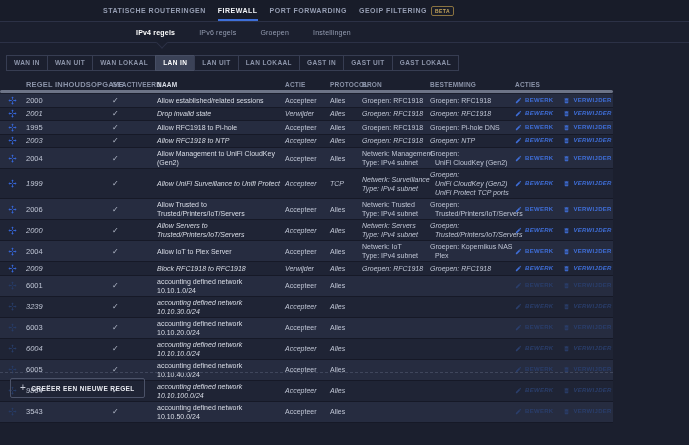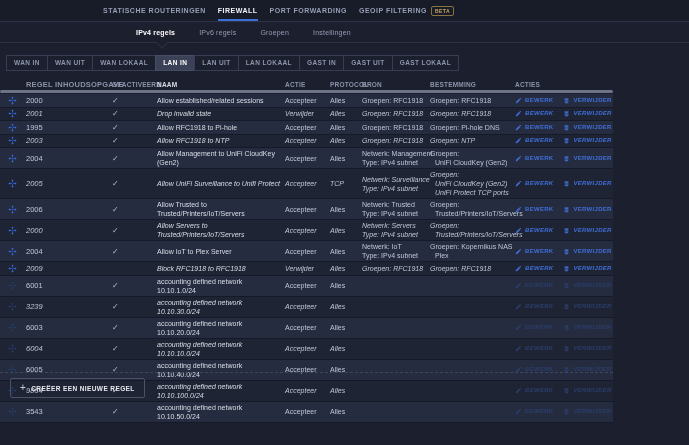--- a/index.html
+++ b/index.html
@@ -339,21 +339,21 @@
             <span>VERWIJDER</span>
           </div>
         </div>
       </div>
       <div class="trow odd">
         <div class="cell c-drag">
           <svg class="drag-svg" viewBox="0 0 24 24">
             <path d="M12 1l3.4 4.4h-2.3v4.5h-2.2V5.4H8.6L12 1zm0 22l-3.4-4.4h2.3v-4.5h2.2v4.5h2.3L12 23zM1 12l4.4-3.4v2.3h4.5v2.2H5.4v2.3L1 12zm22 0l-4.4 3.4v-2.3h-4.5v-2.2h4.5V8.6L23 12z"></path>
           </svg>
         </div>
-        <div class="cell c-num">2005</div>
+        <div class="cell c-num">1999</div>
         <div class="cell c-en"><span class="check">✓</span></div>
         <div class="cell c-name">Allow UniFi Surveillance to Unifi Protect</div>
         <div class="cell c-act">Accepteer</div>
         <div class="cell c-proto">TCP</div>
         <div class="cell c-src">
           <div class="src-line">Netwerk: Surveillance</div>
           <div class="src-line">Type: IPv4 subnet</div>
         </div>
         <div class="cell c-dst">
           <div class="dst-line">Groepen:</div>

